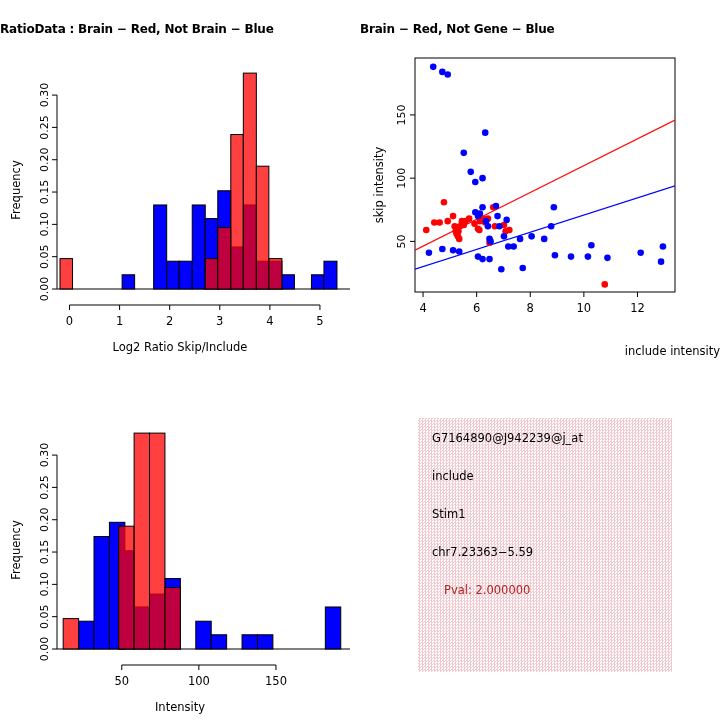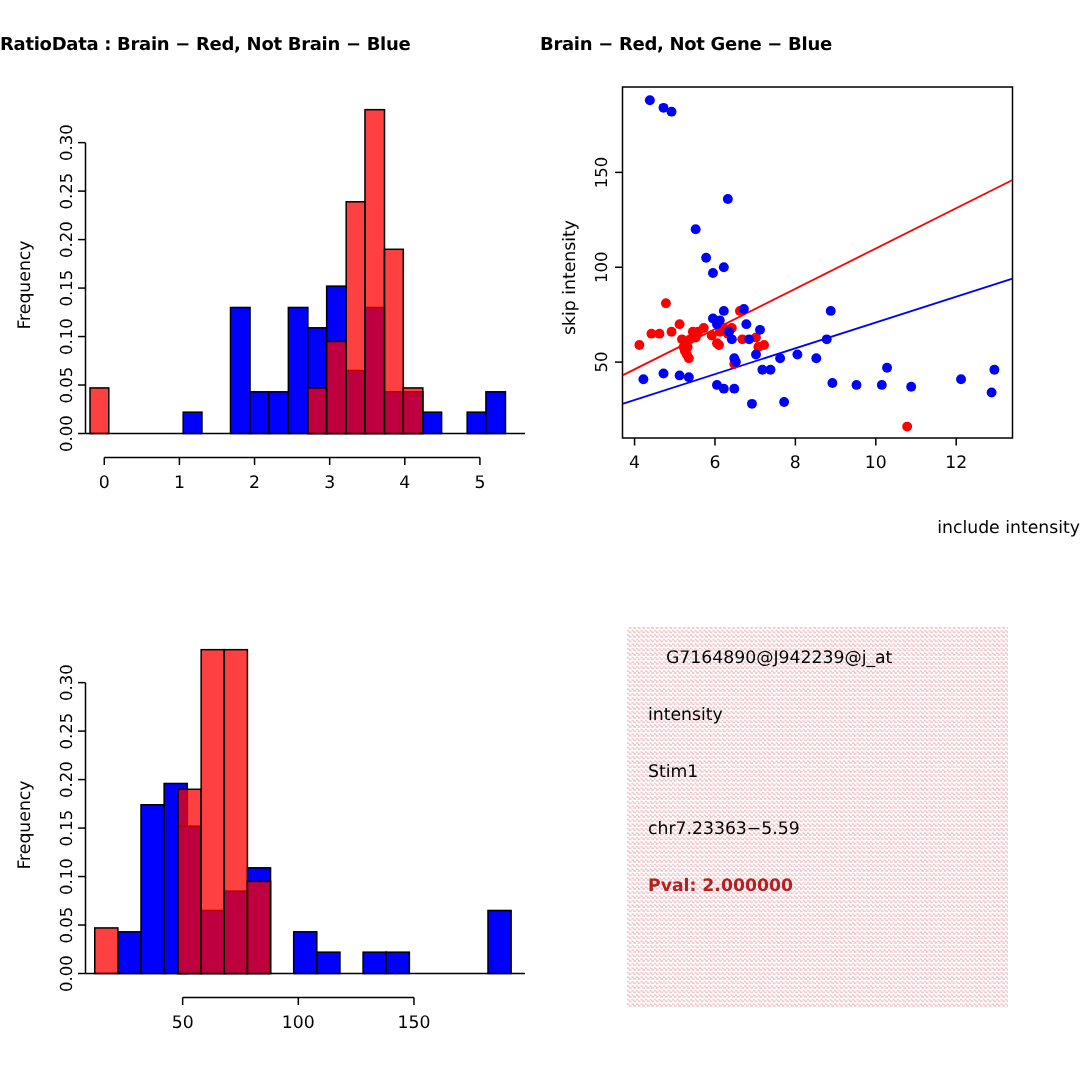--- a/index.html
+++ b/index.html
@@ -20,20 +20,21 @@
   .info-pval{color:#b22222;}
 </style>
 </head>
 <body>
 
 <div class="panel" id="panel-tl">
   <div class="plot-title" style="top:22px;">RatioData : Brain − Red, Not Brain − Blue</div>
 
   <div class="axis-title vert" style="left:-24px;top:183px;width:80px;text-align:center;transform:rotate(-90deg);">Frequency</div>
 
+  <div class="axis-title" style="left:0;top:340px;width:360px;text-align:center;">Log2 Ratio Skip/Include</div>
 
   <svg id="svg-ratio" width="360" height="360">
       <line x1="57" y1="289" x2="57" y2="95.0869565217391" stroke="#000" stroke-width="1"></line>
       <line x1="52" y1="289" x2="57" y2="289" stroke="#000" stroke-width="1"></line>
       <text x="48" y="289" font-size="11" font-family="&quot;DejaVu Sans&quot;,&quot;Liberation Sans&quot;,sans-serif" text-anchor="middle" fill="#000" transform="rotate(-90,48,289)">0.00</text>
       <line x1="52" y1="256.6811594202899" x2="57" y2="256.6811594202899" stroke="#000" stroke-width="1"></line>
       <text x="48" y="256.6811594202899" font-size="11" font-family="&quot;DejaVu Sans&quot;,&quot;Liberation Sans&quot;,sans-serif" text-anchor="middle" fill="#000" transform="rotate(-90,48,256.6811594202899)">0.05</text>
       <line x1="52" y1="224.3623188405797" x2="57" y2="224.3623188405797" stroke="#000" stroke-width="1"></line>
       <text x="48" y="224.3623188405797" font-size="11" font-family="&quot;DejaVu Sans&quot;,&quot;Liberation Sans&quot;,sans-serif" text-anchor="middle" fill="#000" transform="rotate(-90,48,224.3623188405797)">0.10</text>
       <line x1="52" y1="192.04347826086956" x2="57" y2="192.04347826086956" stroke="#000" stroke-width="1"></line>
@@ -193,20 +194,21 @@
       <text x="223.8659793814433" y="312" font-size="11.5" font-family="&quot;DejaVu Sans&quot;,&quot;Liberation Sans&quot;,sans-serif" text-anchor="middle" fill="#000">10</text>
       <line x1="277.47422680412376" y1="292" x2="277.47422680412376" y2="297" stroke="#000" stroke-width="1"></line>
       <text x="277.47422680412376" y="312" font-size="11.5" font-family="&quot;DejaVu Sans&quot;,&quot;Liberation Sans&quot;,sans-serif" text-anchor="middle" fill="#000">12</text>
     </svg>
 </div>
 
 <div class="panel" id="panel-bl">
 
   <div class="axis-title vert" style="left:-24px;top:183px;width:80px;text-align:center;transform:rotate(-90deg);">Frequency</div>
 
+  <div class="axis-title" style="left:0;top:340px;width:360px;text-align:center;">Intensity</div>
 
   <svg id="svg-gene" width="360" height="360">
       <line x1="57" y1="289" x2="57" y2="95.0869565217391" stroke="#000" stroke-width="1"></line>
       <line x1="52" y1="289" x2="57" y2="289" stroke="#000" stroke-width="1"></line>
       <text x="48" y="289" font-size="11" font-family="&quot;DejaVu Sans&quot;,&quot;Liberation Sans&quot;,sans-serif" text-anchor="middle" fill="#000" transform="rotate(-90,48,289)">0.00</text>
       <line x1="52" y1="256.6811594202899" x2="57" y2="256.6811594202899" stroke="#000" stroke-width="1"></line>
       <text x="48" y="256.6811594202899" font-size="11" font-family="&quot;DejaVu Sans&quot;,&quot;Liberation Sans&quot;,sans-serif" text-anchor="middle" fill="#000" transform="rotate(-90,48,256.6811594202899)">0.05</text>
       <line x1="52" y1="224.3623188405797" x2="57" y2="224.3623188405797" stroke="#000" stroke-width="1"></line>
       <text x="48" y="224.3623188405797" font-size="11" font-family="&quot;DejaVu Sans&quot;,&quot;Liberation Sans&quot;,sans-serif" text-anchor="middle" fill="#000" transform="rotate(-90,48,224.3623188405797)">0.10</text>
       <line x1="52" y1="192.04347826086956" x2="57" y2="192.04347826086956" stroke="#000" stroke-width="1"></line>
@@ -241,18 +243,18 @@
       <rect x="118.68421052631578" y="166.18840579710144" width="15.42105263157896" height="122.81159420289856" fill="#FF0000" fill-opacity="0.75" stroke="#000" stroke-width="1"></rect>
       <rect x="134.10526315789474" y="73.1101449275362" width="15.42105263157896" height="215.8898550724638" fill="#FF0000" fill-opacity="0.75" stroke="#000" stroke-width="1"></rect>
       <rect x="149.5263157894737" y="73.1101449275362" width="15.421052631578931" height="215.8898550724638" fill="#FF0000" fill-opacity="0.75" stroke="#000" stroke-width="1"></rect>
       <rect x="164.94736842105263" y="227.59420289855072" width="15.421052631578931" height="61.40579710144928" fill="#FF0000" fill-opacity="0.75" stroke="#000" stroke-width="1"></rect>
     </svg>
 </div>
 
 <div class="panel" id="panel-br">
   <div class="infobox" id="infobox" style="left: 58px; top: 58px; width: 254px; height: 254px; background: repeating-conic-gradient(rgb(242, 201, 207) 0%, rgb(242, 201, 207) 25%, rgb(255, 255, 255) 0%, rgb(255, 255, 255) 50%) 0px 0px / 3px 3px, rgb(242, 201, 207);"></div>
 
-  <div class="info-line" style="left:84px;top:71px;">G7164890@J942239@j_at</div>
-  <div class="info-line" style="left:72px;top:109px;">intensity</div>
+  <div class="info-line" style="left:72px;top:71px;">G7164890@J942239@j_at</div>
+  <div class="info-line" style="left:72px;top:109px;">include</div>
   <div class="info-line" style="left:72px;top:147px;">Stim1</div>
   <div class="info-line" style="left:72px;top:185px;">chr7.23363−5.59</div>
-  <div class="info-line info-pval" style="left:72px;top:223px;font-weight:bold;">Pval: 2.000000</div>
+  <div class="info-line info-pval" style="left:84px;top:223px;">Pval: 2.000000</div>
 </div>
 
 </body></html>

